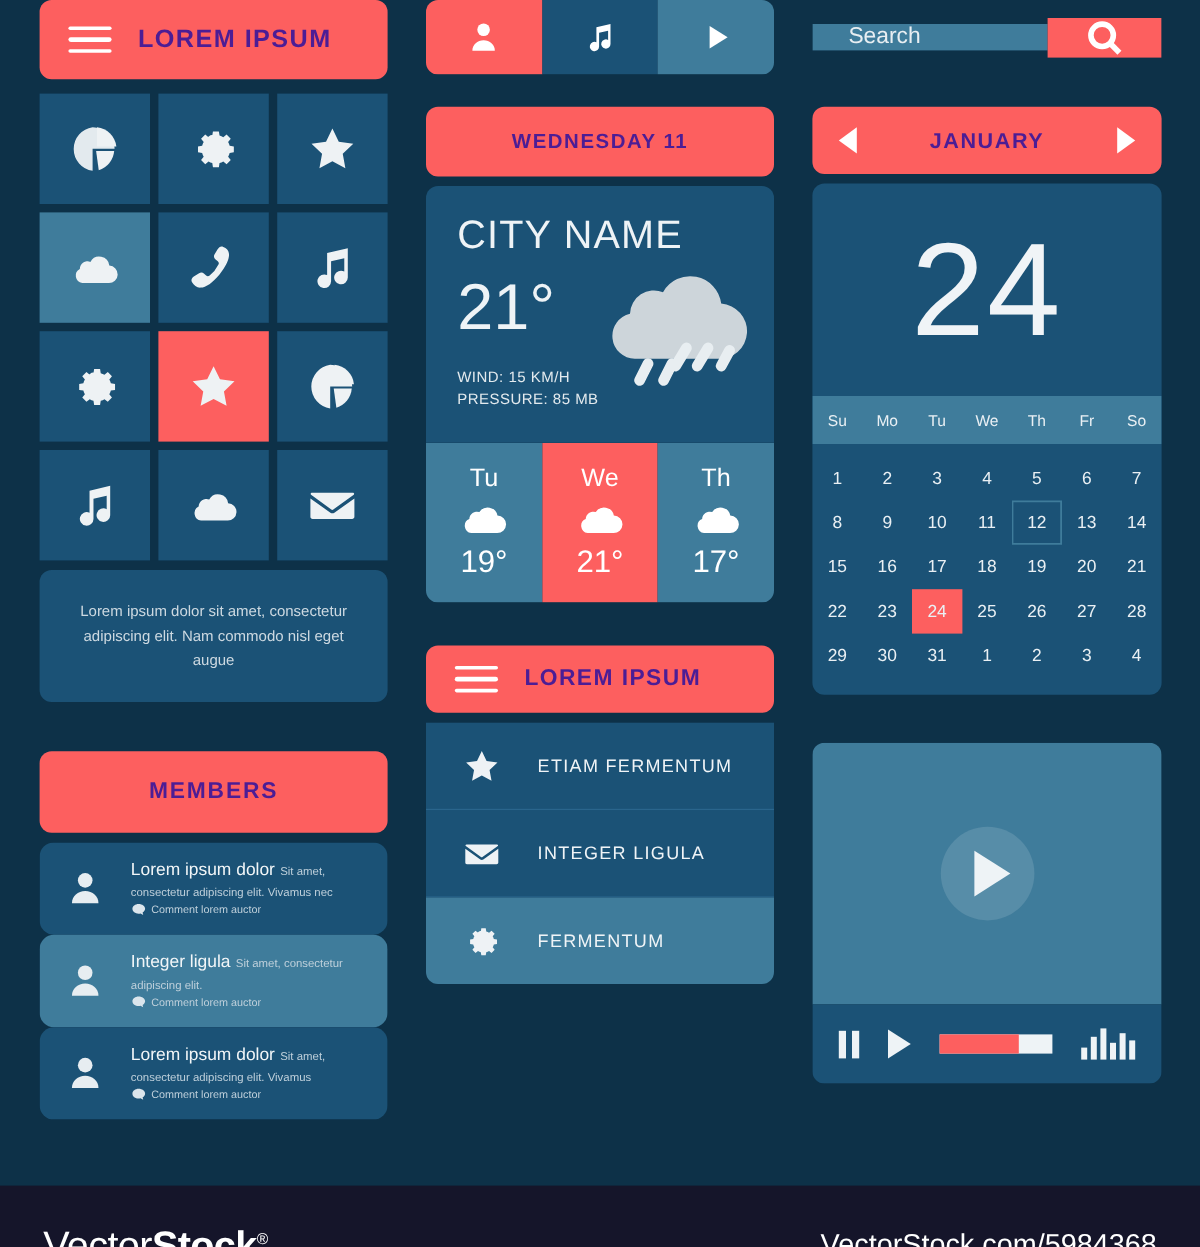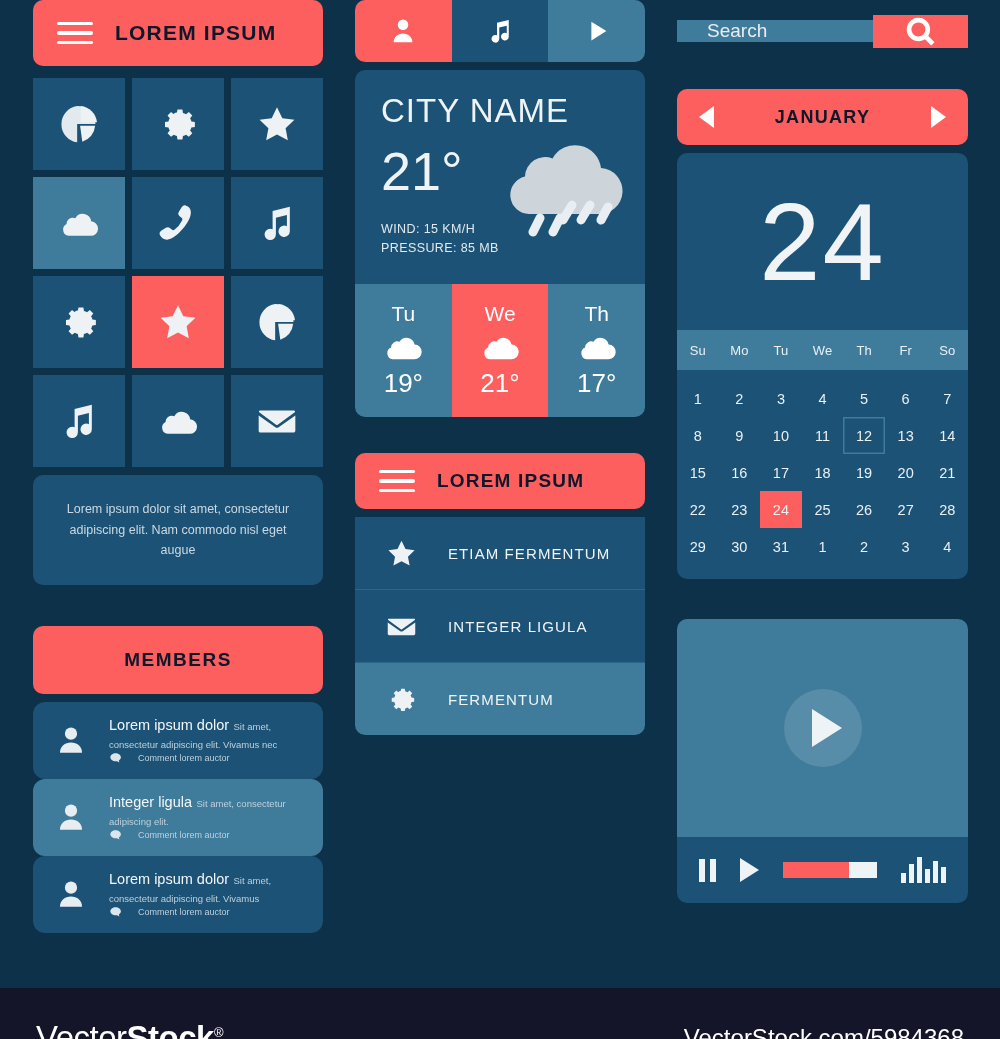--- a/index.html
+++ b/index.html
@@ -11,21 +11,21 @@
     -webkit-font-smoothing:antialiased;
   }
   .stage{position:relative;width:1000px;height:940px;}
   .col{position:absolute;top:0;width:290px;}
   .col-1{left:33px;}
   .col-2{left:355px;}
   .col-3{left:677px;width:291px;}
 
   
   .bar-red{
-    background:#fd5f5f;color:#0f172a;
+    background:#fd5f5f;color:#4c1d95;
     border-radius:10px;
     display:flex;align-items:center;
   }
   .tile{background:#1b5276;}
   .tile-lt{background:#3f7c9b;}
   .tile-red{background:#fd5f5f;}
 
   
   .appbar{height:66px;padding:0 0 0 24px;font-size:21px;font-weight:bold;letter-spacing:1.2px;}
   .hamb{width:36px;display:flex;flex-direction:column;justify-content:center;gap:6px;margin-right:22px;}
@@ -82,21 +82,21 @@
   
   .sec-head{height:68px;justify-content:center;font-size:19px;font-weight:bold;letter-spacing:1.5px;}
   .mem-list{margin-top:8px;border-radius:0 0 10px 10px;overflow:hidden;}
   .mem{display:flex;align-items:center;padding:14px 18px;background:#1b5276;gap:18px;border-radius:12px;}
   .mem.alt{background:#3f7c9b;}
   .mem .av{width:40px;height:40px;flex:0 0 40px;display:flex;align-items:center;justify-content:center;}
   .mem .av svg{width:34px;height:34px;fill:#e7edf1;}
   .mem .txt{flex:1;}
   .mem-name{font-size:14.5px;color:#f2f6f8;margin-bottom:5px;}
   .mem-sub{font-size:9.5px;color:#bfd0db;margin-bottom:5px;}
-  .mem-cm{display:flex;align-items:center;gap:16px;font-size:9px;color:#bfd0db;}
+  .mem-cm{display:flex;align-items:center;gap:4px;font-size:9px;color:#bfd0db;}
   .mem-cm svg{width:13px;height:13px;fill:#dbe5ec;}
 
   
   .menu{margin-top:8px;border-radius:0 0 10px 10px;overflow:hidden;}
   .mrow{display:flex;align-items:center;height:72px;padding:0 30px;gap:30px;background:#1b5276;border-bottom:1px solid #2a658c;}
   .mrow.alt{background:#3f7c9b;border-bottom:none;}
   .mrow svg{width:33px;height:33px;fill:#eef2f5;flex:0 0 33px;}
   .mrow span{font-size:15px;color:#f0f4f7;letter-spacing:1.1px;}
 
   
@@ -291,20 +291,23 @@
             <path d="M19 3.2L9.6 5.4v10a3.1 3.1 0 1 0 1.8 2.8V9.1l6-1.4v6.1a3.1 3.1 0 1 0 1.6 2.7z"></path>
           </svg>
       </div>
       <div class="tile-lt">
         <svg viewBox="0 0 24 24">
             <path d="M7.5 4.5l12 7.5-12 7.5z"></path>
           </svg>
       </div>
     </div>
 
+    <div class="bar-red wx-head">
+      <span>WEDNESDAY 11</span>
+    </div>
 
     <div class="wx-body">
       <div class="wx-city">CITY NAME</div>
       <div class="wx-temp">21°</div>
       <div class="wx-meta">
         <div>WIND: 15 KM/H</div>
         <div>PRESSURE: 85 MB</div>
       </div>
       <svg class="wx-ico" viewBox="0 0 115 105">
         <path fill="#cdd5da" d="M93 36a26 26 0 0 0-48.5-9.5A20 20 0 0 0 17 44.5 19 19 0 0 0 21 82h69a23 23 0 0 0 3-46z"></path>

